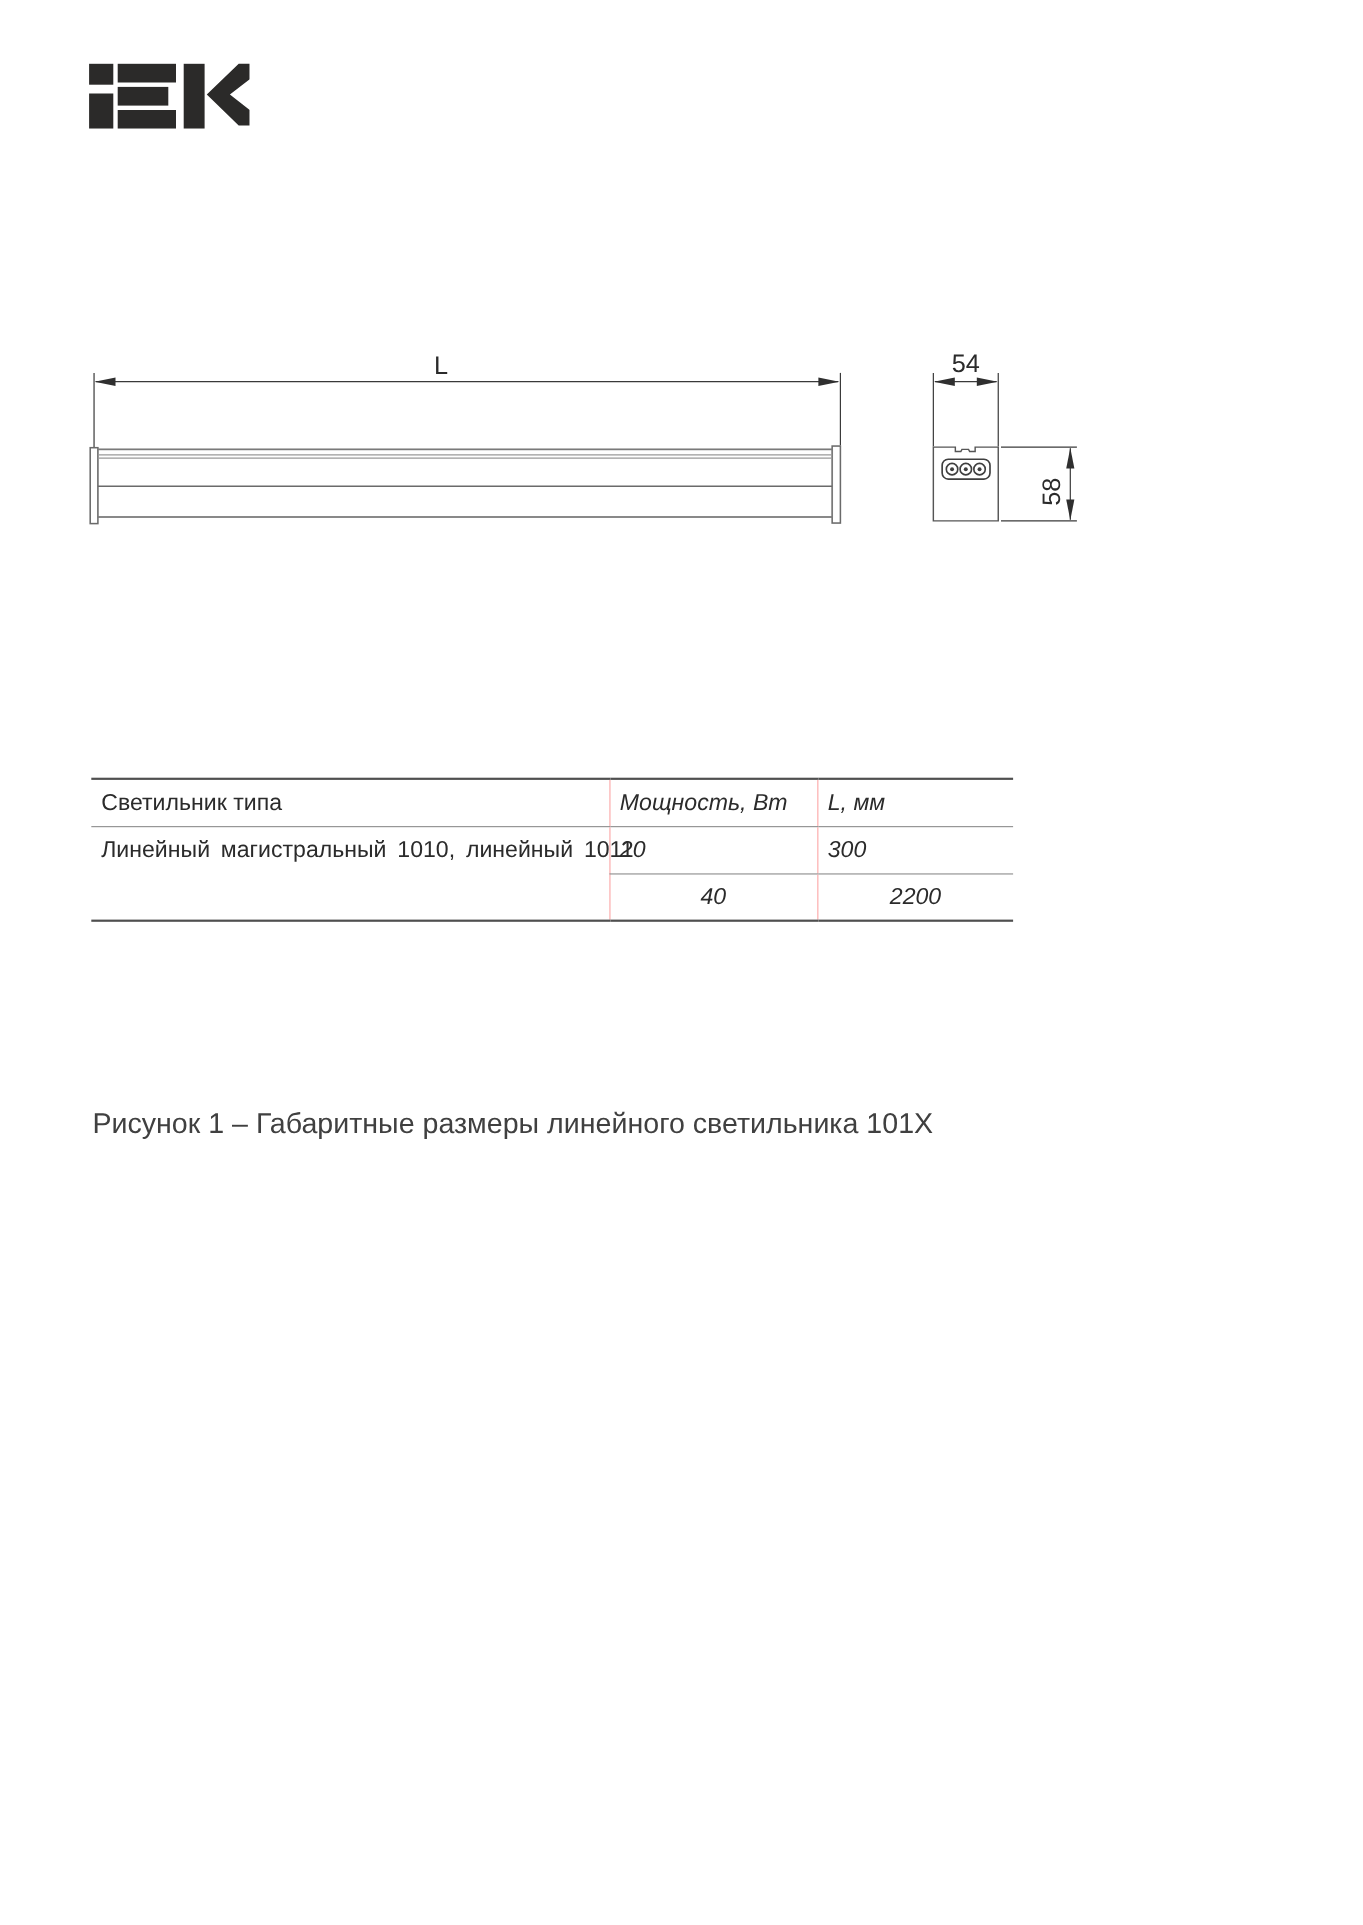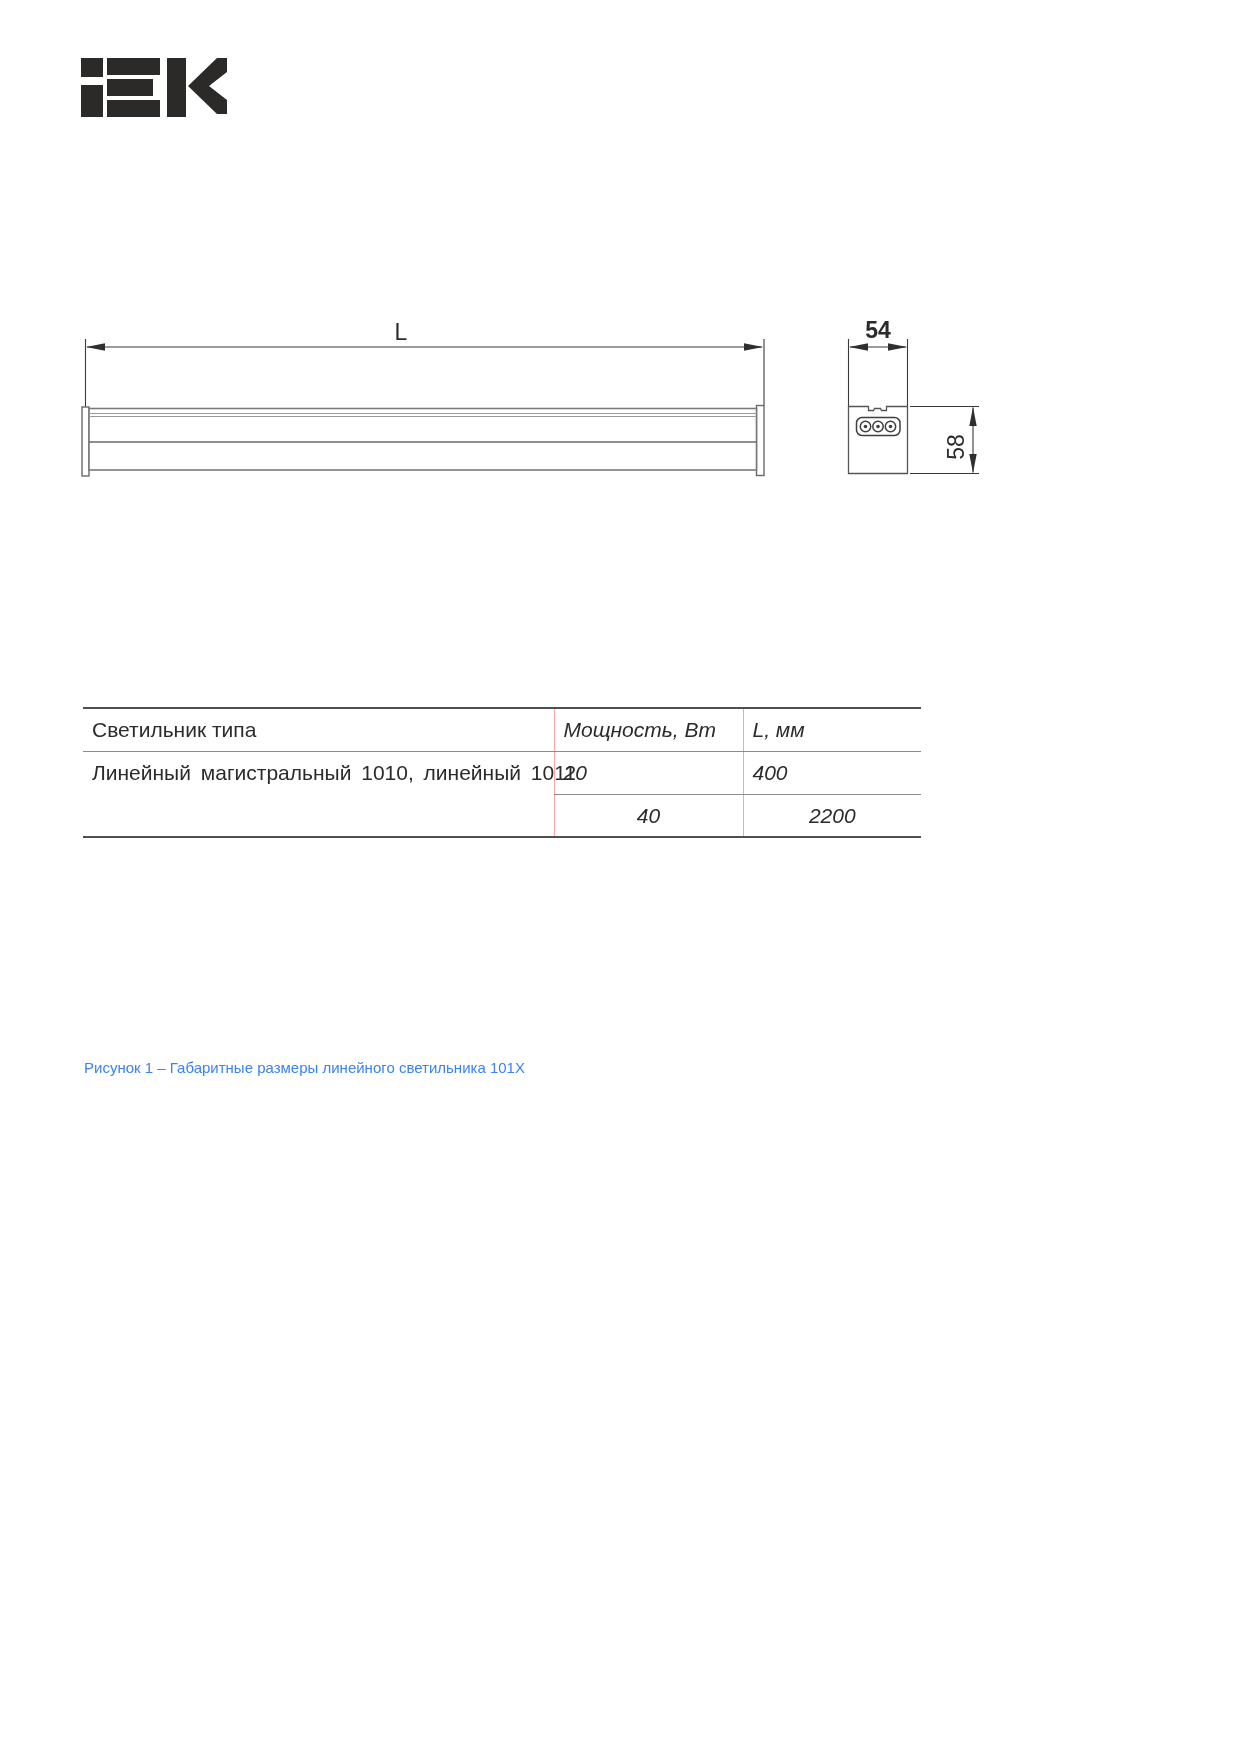--- a/index.html
+++ b/index.html
@@ -19,21 +19,21 @@
   
   .dim-label{
     position:absolute;
     font-size:23px;
     color:#2b2b2b;
     text-align:center;
     line-height:24px;
     white-space:nowrap;
   }
   .dim-label-L{left:383px;top:320px;width:36px;}
-  .dim-label-54{left:855px;top:318px;width:46px;font-weight:bold;}
+  .dim-label-54{left:855px;top:318px;width:46px;}
   .dim-label-58{
     left:934px;top:434px;width:46px;height:26px;
     transform:rotate(-90deg);
     transform-origin:50% 50%;
   }
   
   .dim-table{
     position:absolute;left:83px;top:707px;width:838px;
     border-collapse:collapse;table-layout:fixed;
     font-size:21px;color:#2b2b2b;
@@ -53,23 +53,22 @@
   .dim-table td.r1{height:42px;border-bottom:1px solid #8c8c8c;vertical-align:middle;}
   .dim-table td.r2{height:41px;border-bottom:2px solid #4f4f4f;vertical-align:middle;text-align:center;}
   .dim-table td.span-cell{
     vertical-align:top;padding-top:9px;
     border-bottom:2px solid #4f4f4f;
     word-spacing:4px;white-space:nowrap;
   }
   
   .caption{
     position:absolute;left:84px;top:1008px;
-    font-size:15px;line-height:26px;color:#3b82f6;
+    font-size:26px;line-height:26px;color:#404040;
     white-space:nowrap;
-    margin-top:47px;
   }
 </style>
 </head>
 <body>
 
 <div class="page">
 
   <div class="logo">
     <svg width="147" height="62" viewBox="0 0 147 62">
       <g fill="#2b2a29">
@@ -157,21 +156,21 @@
       <tr>
         <th>Светильник типа</th>
         <th class="vline">Мощность, Вт</th>
         <th class="vline">L, мм</th>
       </tr>
     </thead>
     <tbody>
       <tr>
         <td class="span-cell" rowspan="2">Линейный магистральный 1010, линейный 1011</td>
         <td class="vline r1">20</td>
-        <td class="vline r1">400</td>
+        <td class="vline r1">300</td>
       </tr>
       <tr>
         <td class="vline r2">40</td>
         <td class="vline r2">2200</td>
       </tr>
     </tbody>
   </table>
 
   <div class="caption">Рисунок 1 – Габаритные размеры линейного светильника 101Х</div>
 

